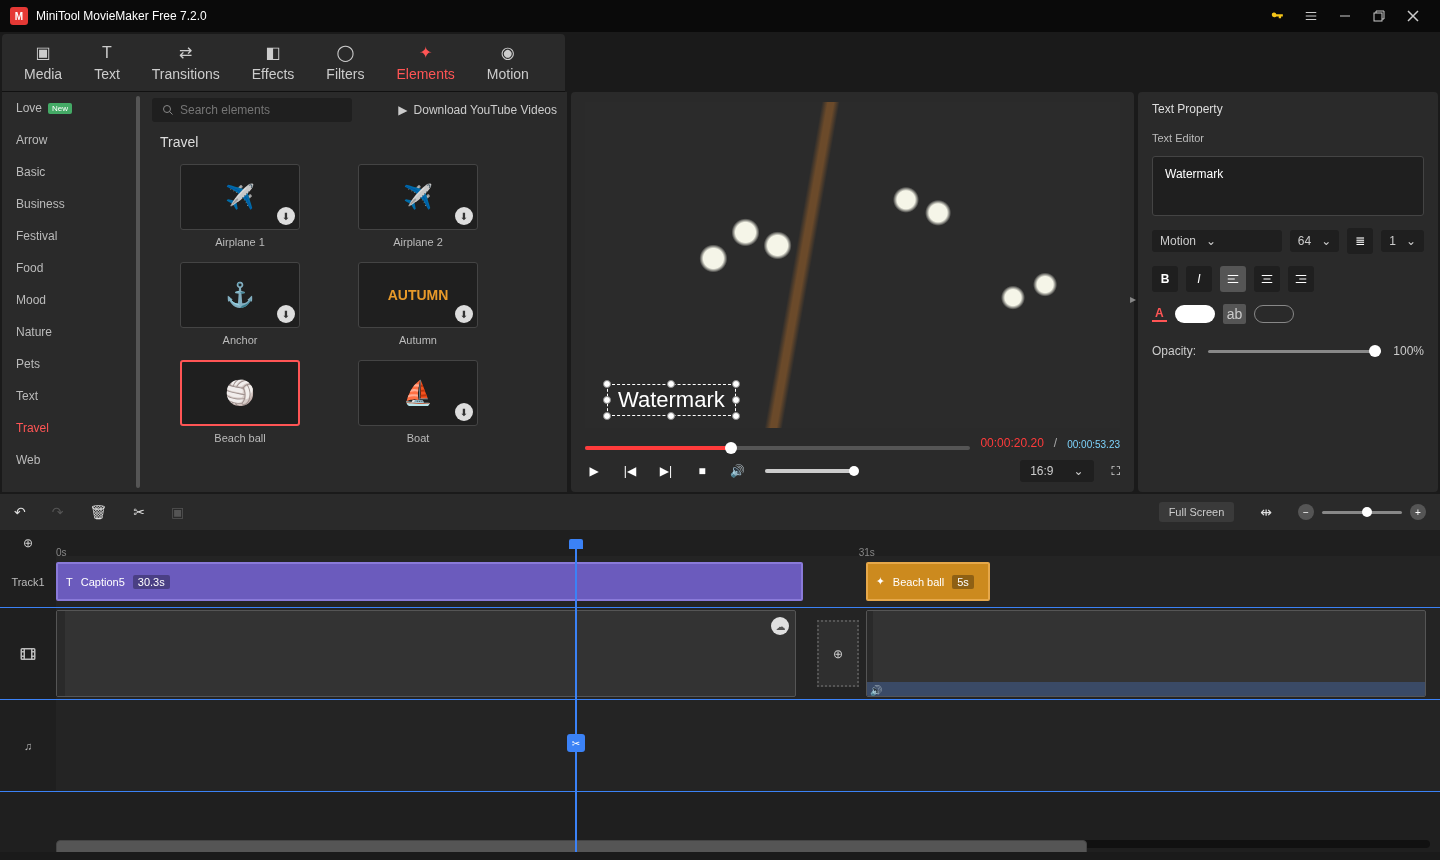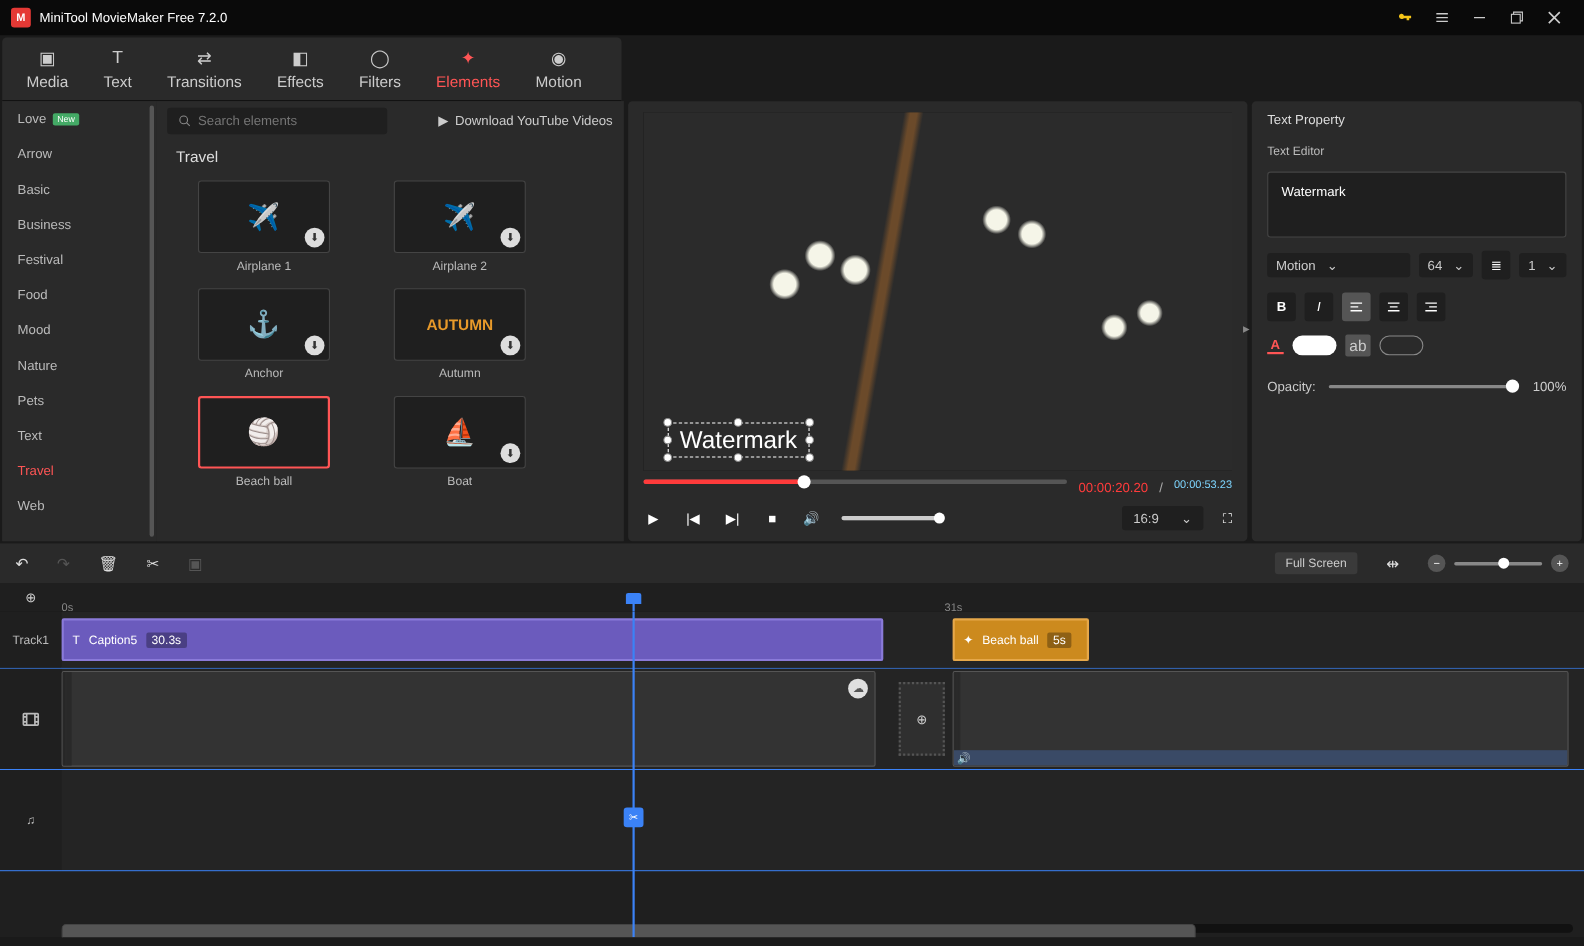--- a/index.html
+++ b/index.html
@@ -57,21 +57,21 @@
 .preview-bg { position:absolute; inset:0; background:
   radial-gradient(circle at 30% 40%, #f5f5e8 10px, transparent 14px),
   radial-gradient(circle at 36% 44%, #f5f5e8 10px, transparent 14px),
   radial-gradient(circle at 24% 48%, #f5f5e8 10px, transparent 14px),
   radial-gradient(circle at 60% 30%, #f5f5e8 9px, transparent 13px),
   radial-gradient(circle at 66% 34%, #f5f5e8 9px, transparent 13px),
   radial-gradient(circle at 80% 60%, #f5f5e8 8px, transparent 12px),
   radial-gradient(circle at 86% 56%, #f5f5e8 8px, transparent 12px),
   linear-gradient(100deg, transparent 40%, #6b4a2a 41%, #6b4a2a 42%, transparent 43%),
   #2b2b2b;}
-.seek-row { padding: 4px 14px; display:flex; align-items:flex-start; gap:10px;}
+.seek-row { padding: 4px 14px; display:flex; align-items:flex-end; gap:10px;}
 .seek { flex:1; height:4px; background:#555; border-radius:2px; position:relative;}
 .seek .prog { position:absolute; left:0; top:0; bottom:0; background:#ff3b3b; border-radius:2px;}
 .seek .knob { position:absolute; top:-4px; width:12px; height:12px; background:#fff; border-radius:50%; transform:translateX(-50%);}
 .time-cur { color:#ff3b3b; font-size:12px;}
 .time-sep { color:#aaa;}
 .time-tot { color:#7dd3fc; font-size:10px;}
 .controls-row { padding:6px 14px 10px; display:flex; align-items:center; gap:18px;}
 .ctl { color:#fff; cursor:pointer; width:18px; text-align:center;}
 .vol-bar { width:90px; height:4px; background:#555; border-radius:2px; position:relative;}
 .vol-bar .fill{position:absolute;left:0;top:0;bottom:0;width:100%;background:#ccc;border-radius:2px;}

